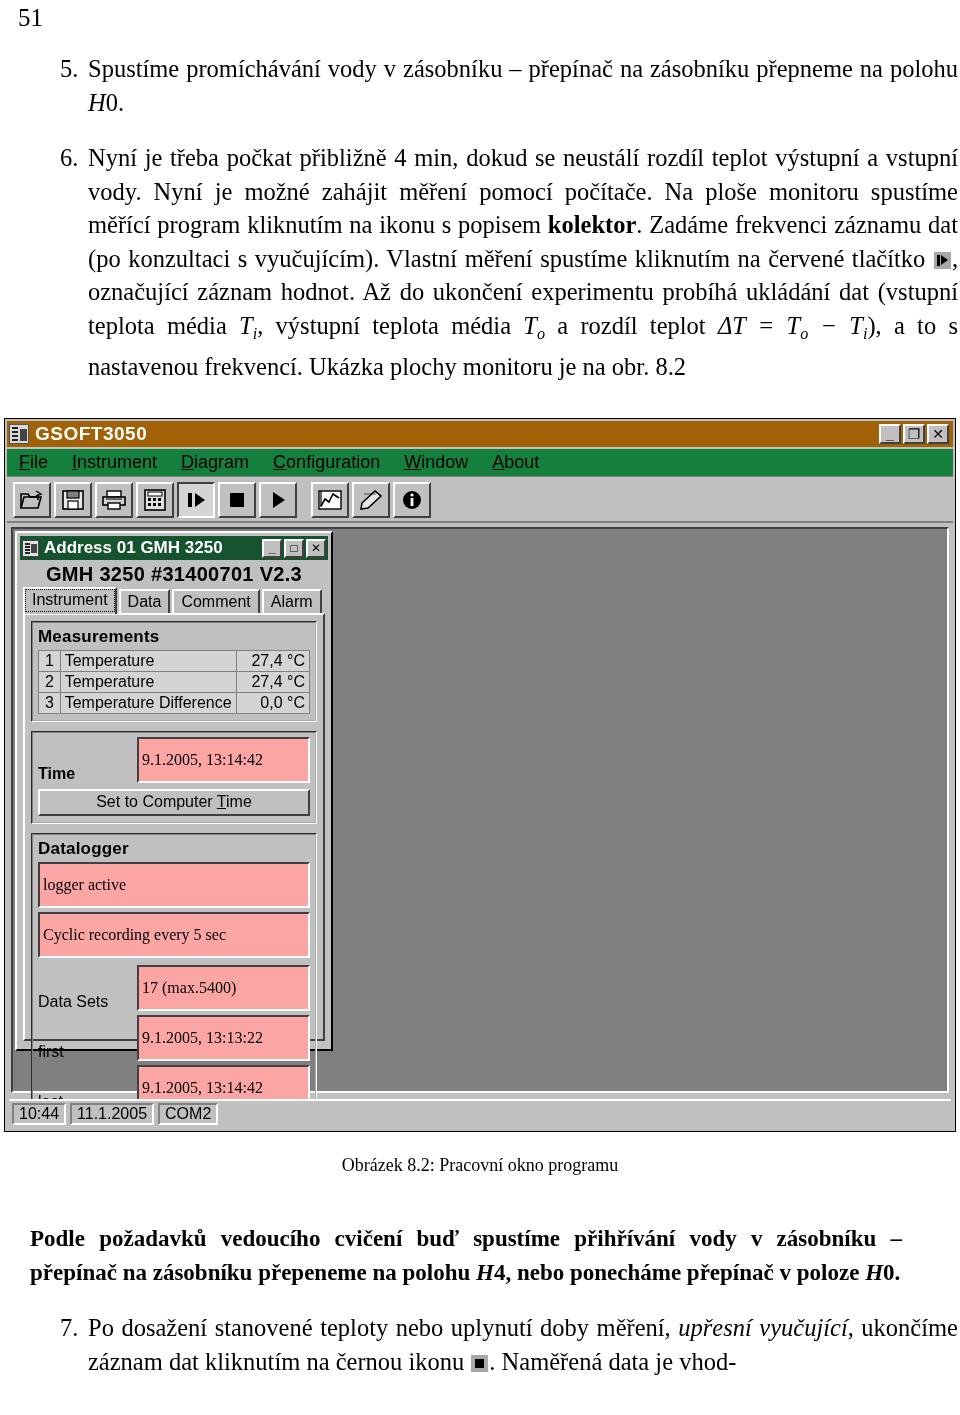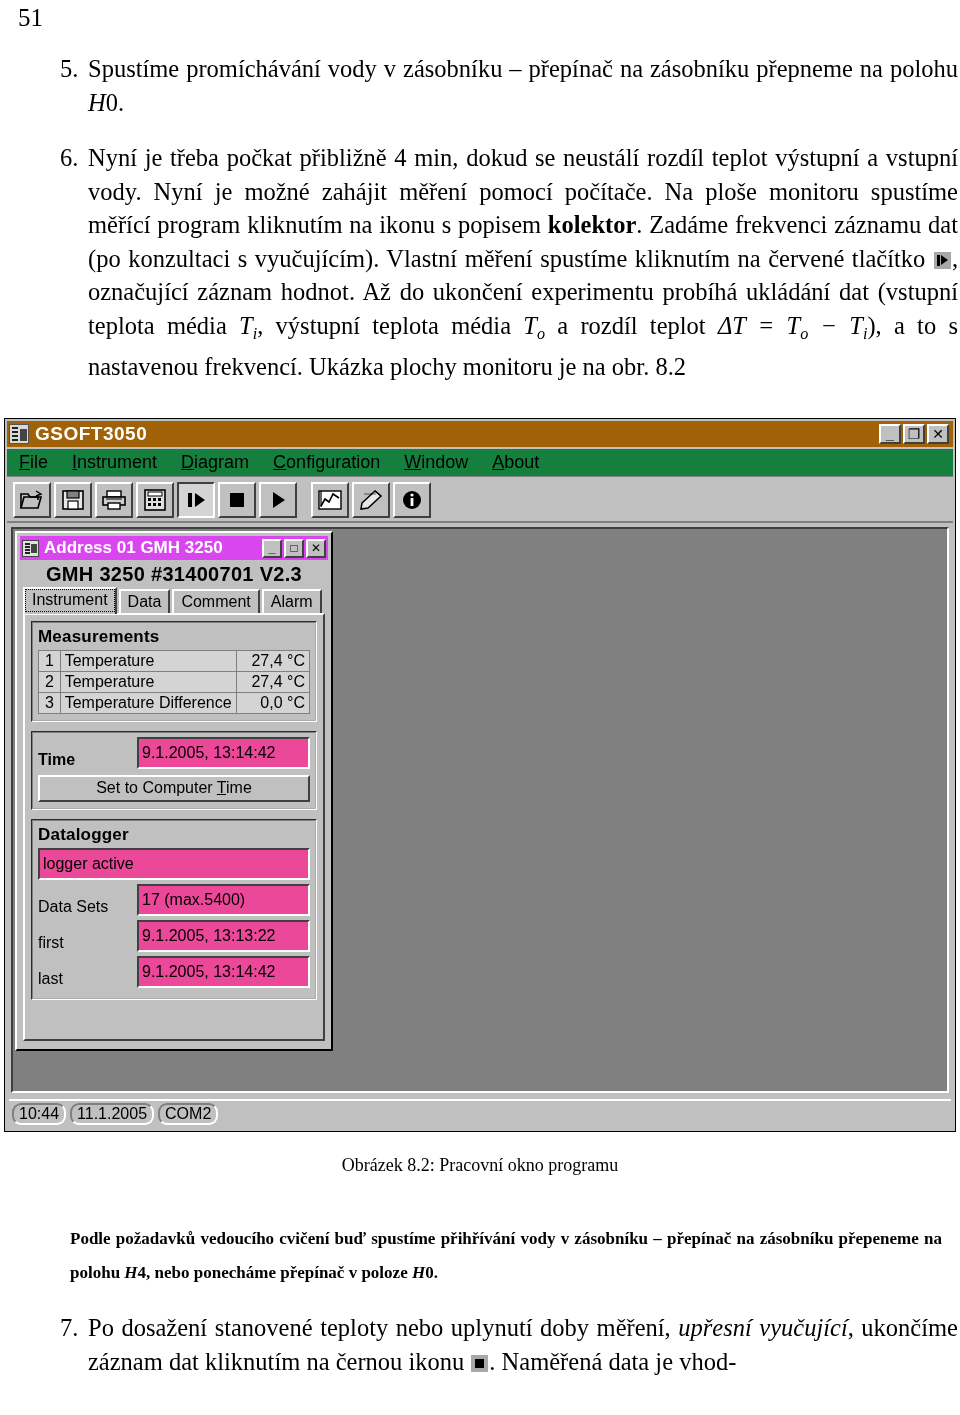--- a/index.html
+++ b/index.html
@@ -258,21 +258,21 @@
     border-top: 2px solid #ffffff;
     border-left: 2px solid #ffffff;
     border-right: 2px solid #000000;
     border-bottom: 2px solid #000000;
     box-sizing: border-box;
   }
   .childtitle {
     position: absolute;
     left: 3px; top: 3px; right: 3px;
     height: 24px;
-    background: #d946ef;
+    background: #14532d;
     color: #fff;
     display: flex;
     align-items: center;
     padding: 0 2px;
     box-sizing: border-box;
   }
   .childtitle .ct-text {
     font-size: 17px;
     font-weight: bold;
     margin-left: 5px;
@@ -403,30 +403,31 @@
     box-sizing: border-box;
     text-align: center;
     font-size: 16px;
     padding: 2px 0 3px 0;
     width: 100%;
     margin-top: 6px;
   }
   .btn95 .mn { text-decoration: underline; }
 
   .field {
-    background: #ec4899;
+    background: #fca5a5;
     border-top: 2px solid #404040;
     border-left: 2px solid #404040;
     border-right: 2px solid #ffffff;
     border-bottom: 2px solid #ffffff;
     box-sizing: border-box;
     font-size: 16px;
-    padding: 5px 3px;
+    padding: 12px 3px;
     white-space: nowrap;
     overflow: hidden;
+    font-family: Liberation Serif, serif;
   }
   .row {
     display: flex;
     align-items: flex-end;
     gap: 13px;
     margin-bottom: 4px;
   }
   .row .lbl {
     font-size: 16px;
     width: 86px;
@@ -454,40 +455,39 @@
     border-left: 2px solid #808080;
     border-right: 2px solid #ffffff;
     border-bottom: 2px solid #ffffff;
     font-size: 16px;
     padding: 0 5px;
     box-sizing: border-box;
     white-space: nowrap;
     height: 22px;
     display: flex;
     align-items: center;
-    border-radius: 9px;
   }
 
   
   .caption {
     position: absolute;
     left: 0; top: 1155px;
     width: 960px;
     text-align: center;
     font-size: 18px;
   }
   .after {
     position: absolute;
     left: 0; top: 1222px;
     width: 960px;
   }
   .para-bold {
-    padding-left: 70px;
+    padding-left: 30px;
     width: 872px;
-    font-size: 17px;
+    font-size: 23px;
     line-height: 33.5px;
     font-weight: bold;
     text-align: justify;
   }
   .para-bold .mathit { font-weight: bold; }
 
   svg { display: block; }
 </style>
 </head>
 <body>
@@ -663,20 +663,21 @@
             <div class="row">
               <span class="lbl bold">Time</span>
               <span class="field">9.1.2005, 13:14:42</span>
             </div>
             <div class="btn95"><span>Set to Computer </span><span class="mn">T</span><span>ime</span></div>
           </div>
 
           <div class="group">
             <div class="gtitle">Datalogger</div>
             <div class="field" style="margin-bottom:4px">logger active</div>
+            <div class="field" style="margin-bottom:7px">Cyclic recording every 5 sec</div>
             <div class="row">
               <span class="lbl">Data Sets</span>
               <span class="field">17 (max.5400)</span>
             </div>
             <div class="row">
               <span class="lbl">first</span>
               <span class="field">9.1.2005, 13:13:22</span>
             </div>
             <div class="row">
               <span class="lbl">last</span>

